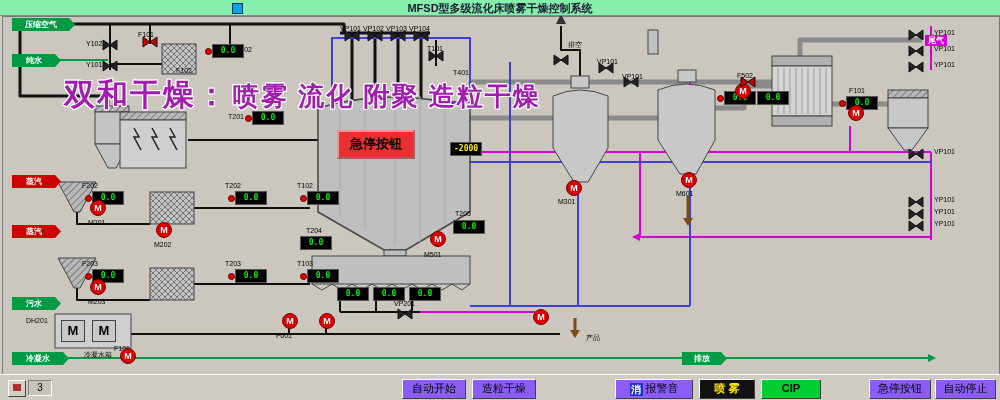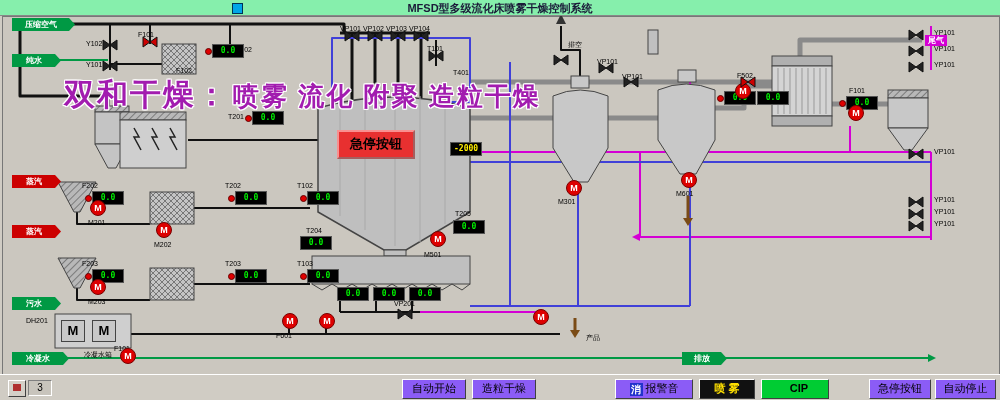--- a/index.html
+++ b/index.html
@@ -402,18 +402,18 @@
 
   <div id="bottombar">
     <div id="paneliconbtn">
         <i></i>
       </div>
     <div id="counter">3</div>
     <div class="btn" style="left:402px;width:62px;">自动开始</div>
     <div class="btn" style="left:472px;width:62px;">造粒干燥</div>
     <div class="btn" style="left:615px;width:76px;"><span class="chip">消</span><span>报警音</span></div>
     <div class="btn dark" style="left:699px;width:54px;">喷 雾</div>
-    <div class="btn green" style="left:761px;width:58px;padding-left:8px;">CIP</div>
+    <div class="btn green" style="left:761px;width:58px;">CIP</div>
     <div class="btn" style="left:869px;width:60px;">急停按钮</div>
     <div class="btn" style="left:935px;width:59px;">自动停止</div>
   </div>
 
 </div>
 
 </body></html>

